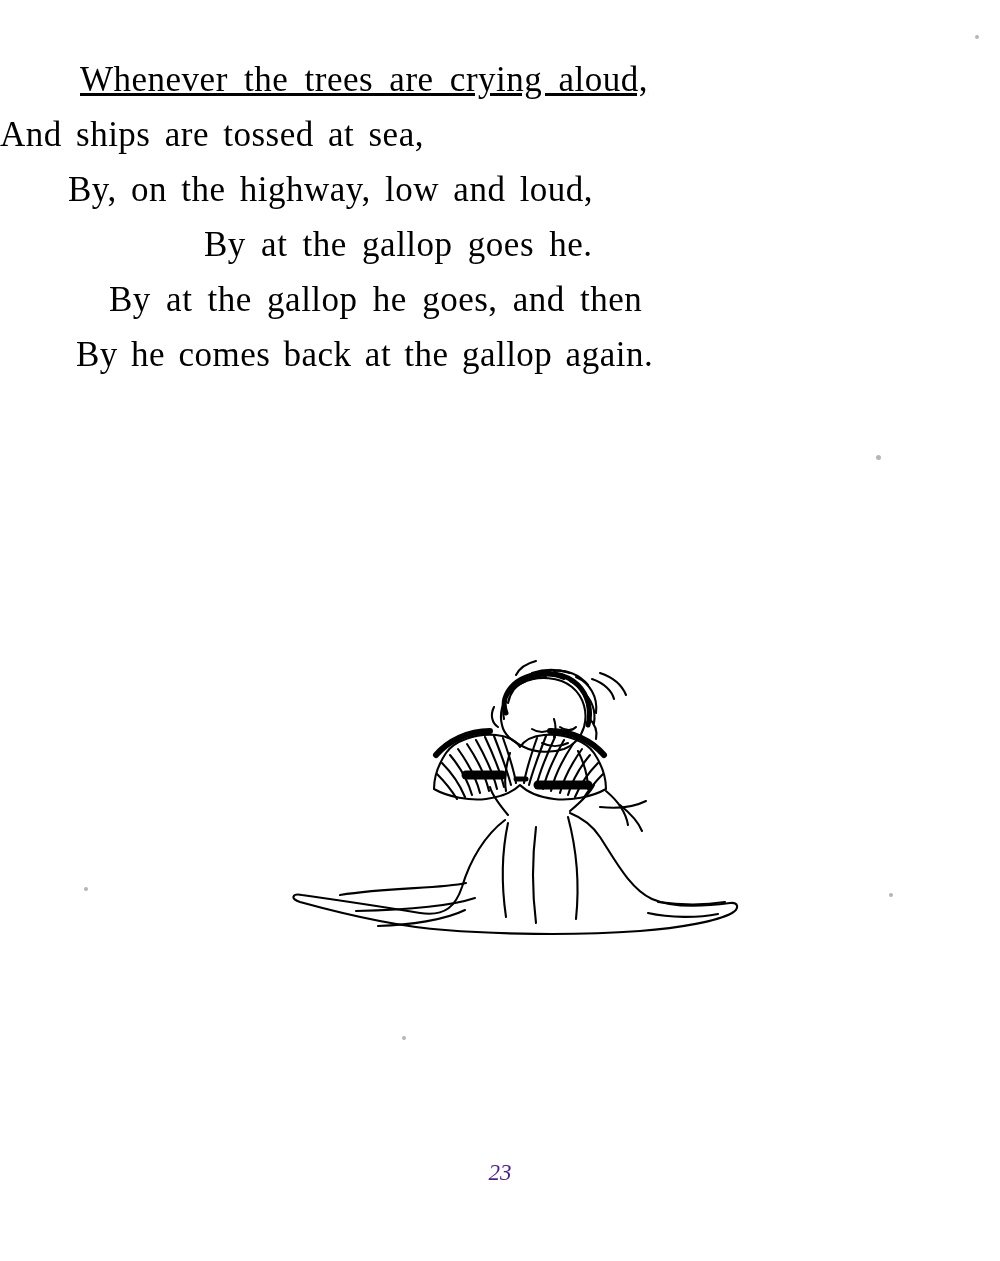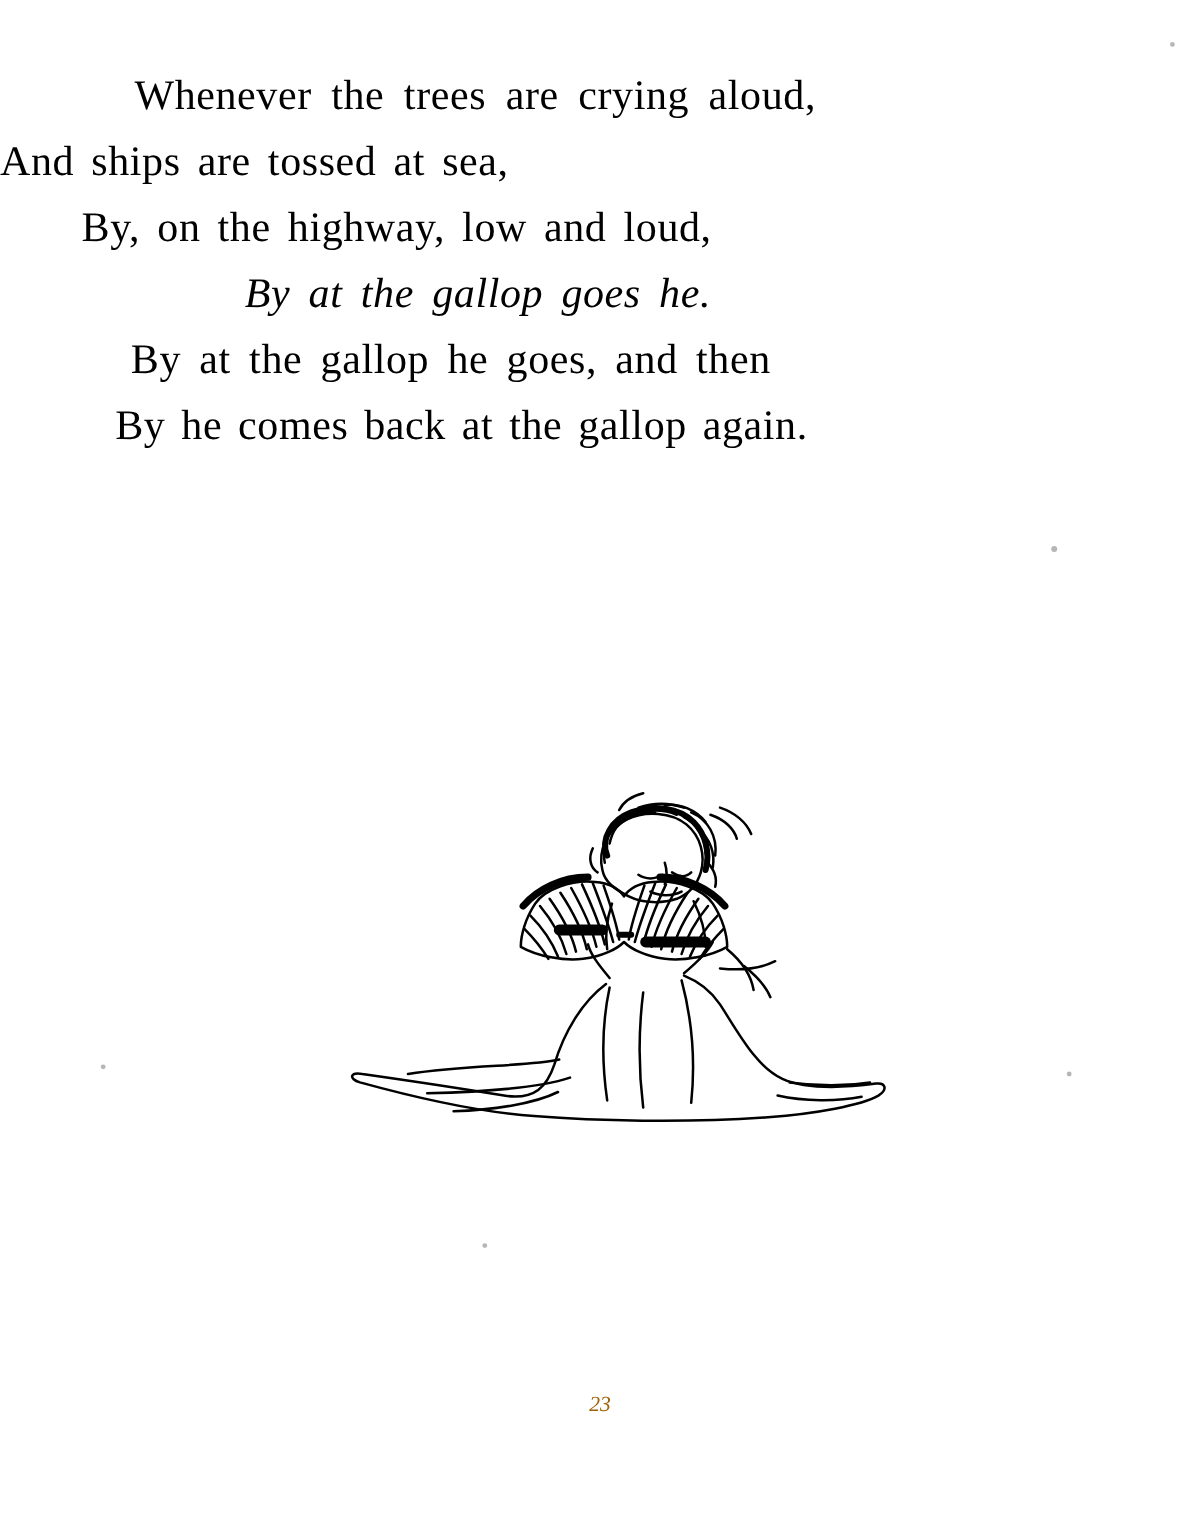--- a/index.html
+++ b/index.html
@@ -25,48 +25,48 @@
   }
   .poem-line {
     font-family: "Liberation Serif", serif;
     font-size: 35px;
     line-height: 55px;
     letter-spacing: 0.5px;
     white-space: nowrap;
     color: #000000;
   }
   
-  .l0 { margin-left: 112px; word-spacing: 7px; }
+  .l0 { margin-left: 80px; word-spacing: 7px; text-decoration: underline; }
   .l1 { word-spacing: 5px; }
   .l2 { margin-left: 68px; word-spacing: 5px; }
-  .l3 { margin-left: 204px; word-spacing: 6px; font-style: italic; }
+  .l3 { margin-left: 204px; word-spacing: 6px; }
   .l4 { margin-left: 109px; word-spacing: 6px; }
-  .l5 { margin-left: 96px; word-spacing: 4px; }
+  .l5 { margin-left: 76px; word-spacing: 4px; }
 
   
   .illustration {
     position: absolute;
     left: 270px;
     top: 655px;
     width: 500px;
     height: 300px;
   }
   .illustration svg { display: block; }
 
   
   .folio {
     position: absolute;
     left: 0;
     top: 1160px;
     width: 1000px;
     text-align: center;
     font-family: "Liberation Serif", serif;
     font-style: italic;
-    font-size: 18px;
-    color: #a16207;
+    font-size: 23px;
+    color: #4c1d95;
   }
 
   
   .speck {
     position: absolute;
     background: #7a7a7a;
     border-radius: 50%;
     opacity: .55;
   }
 </style>

